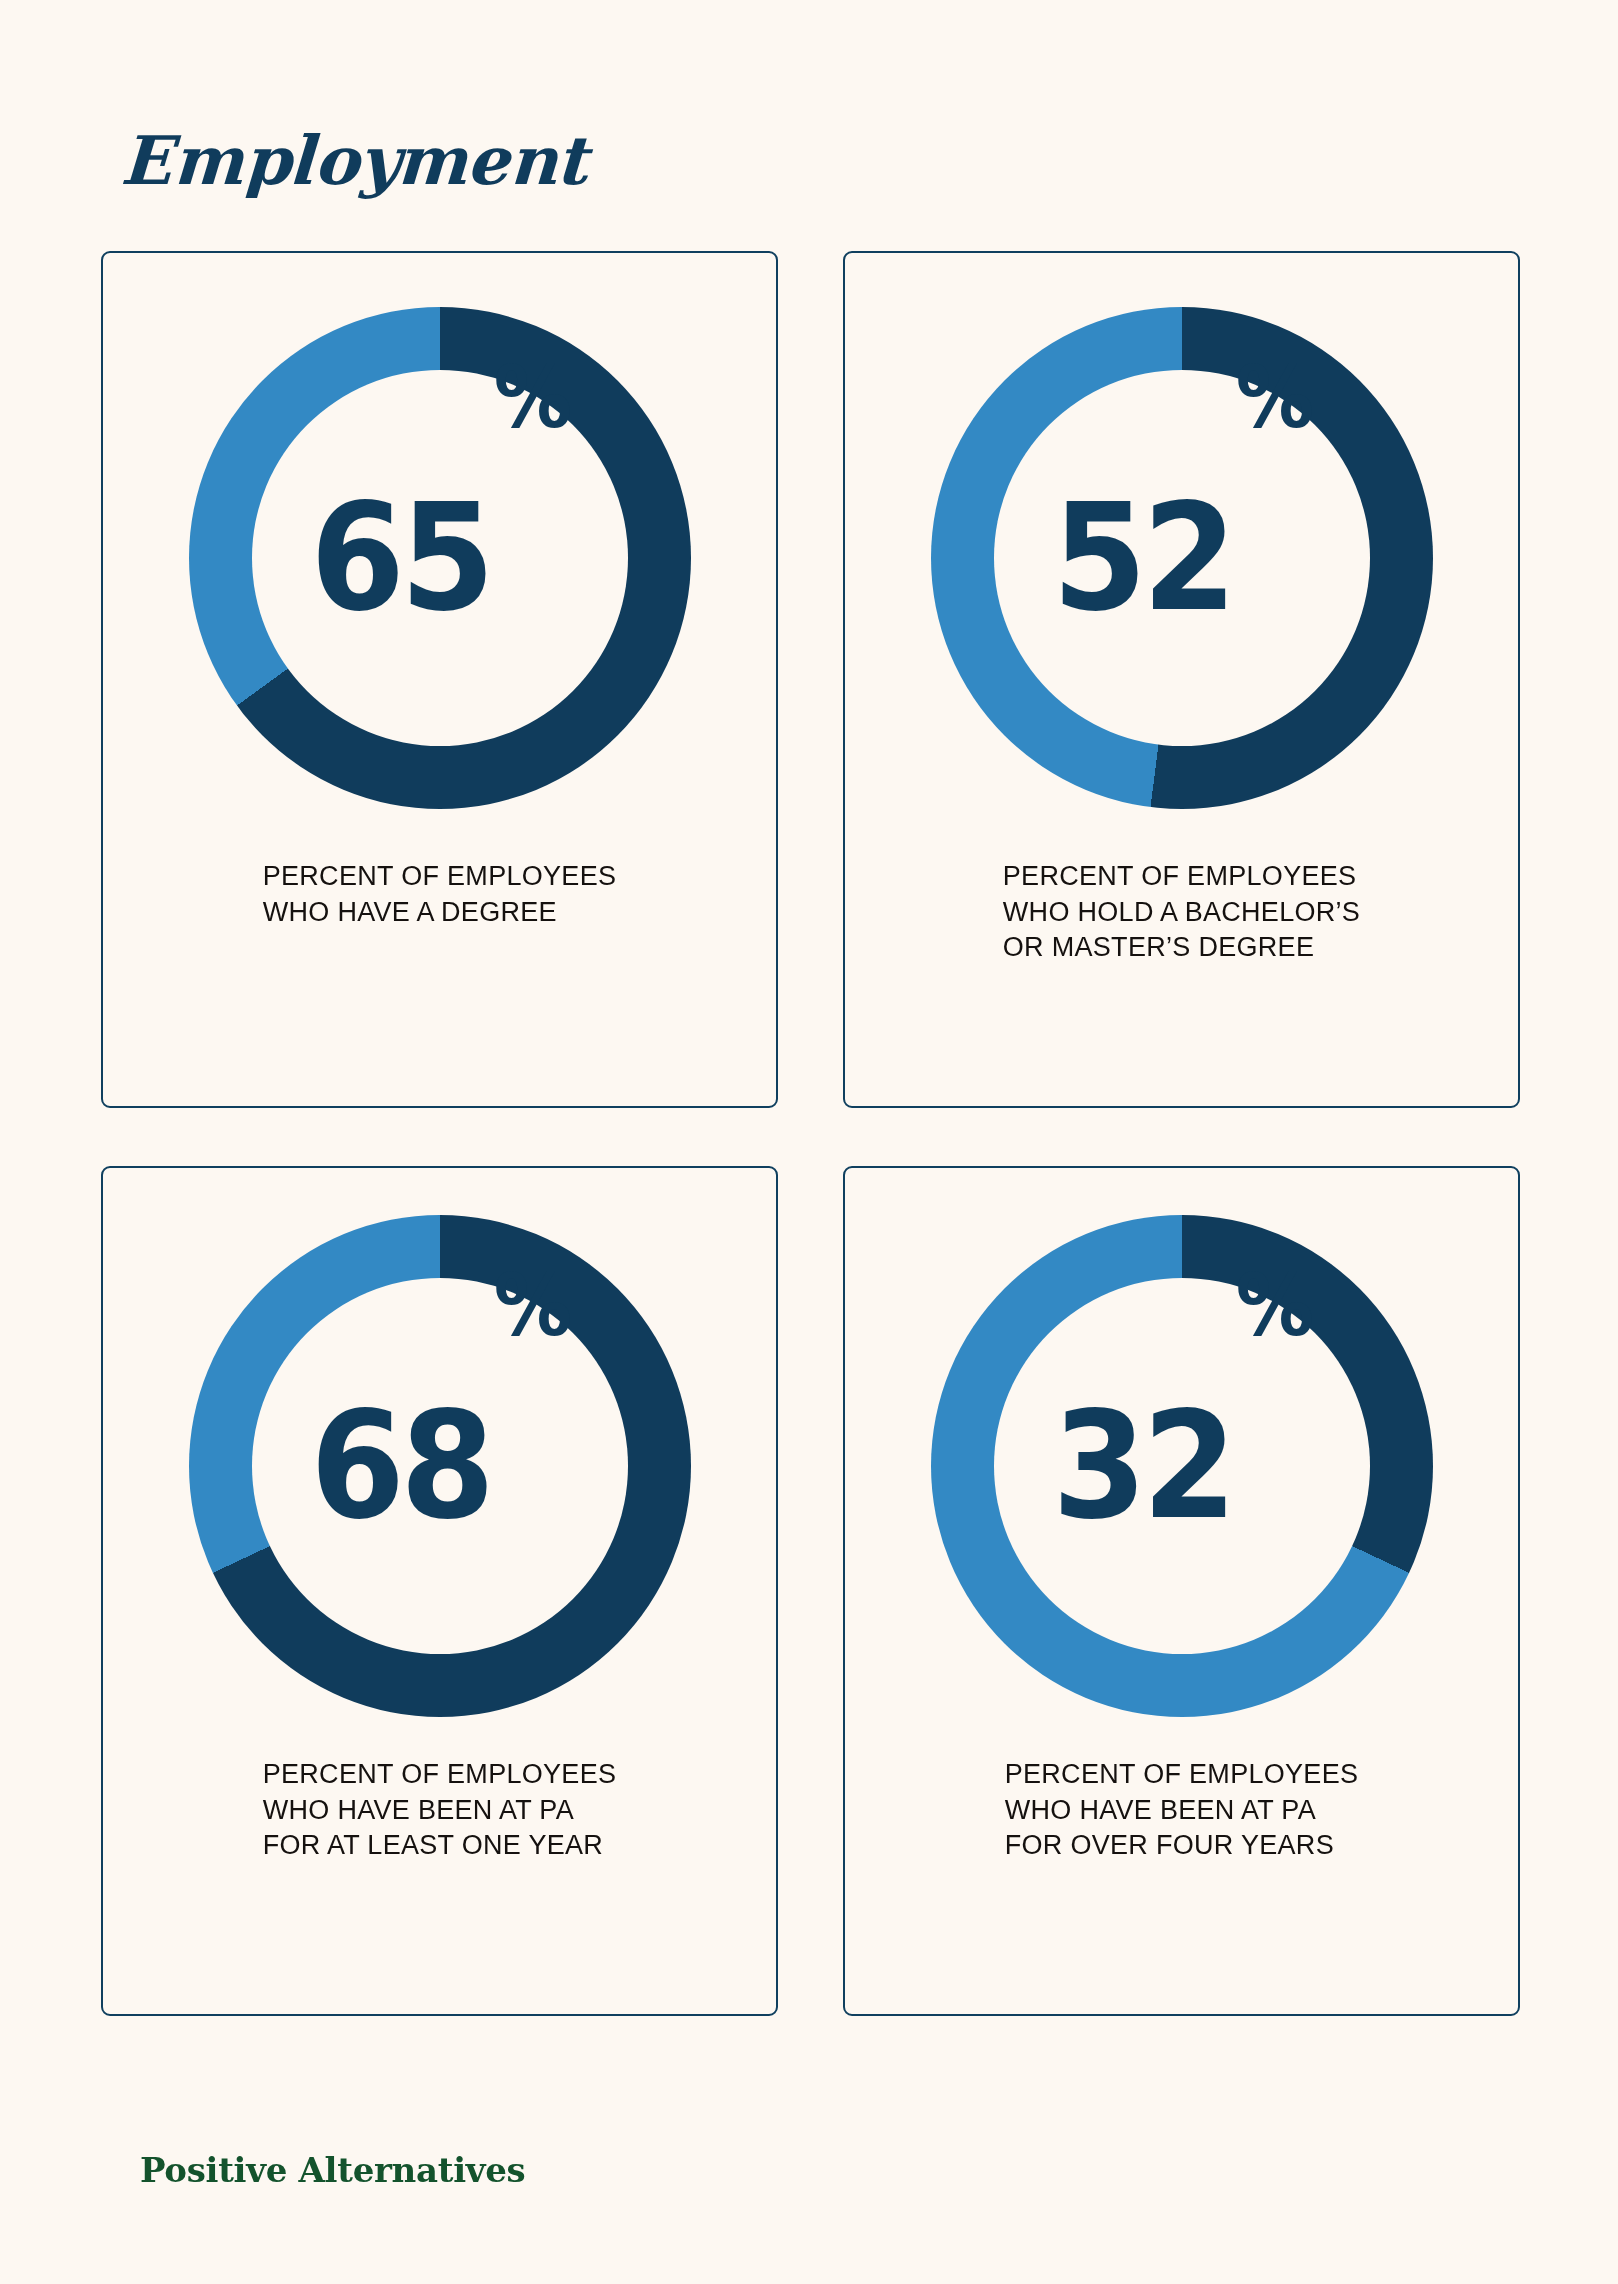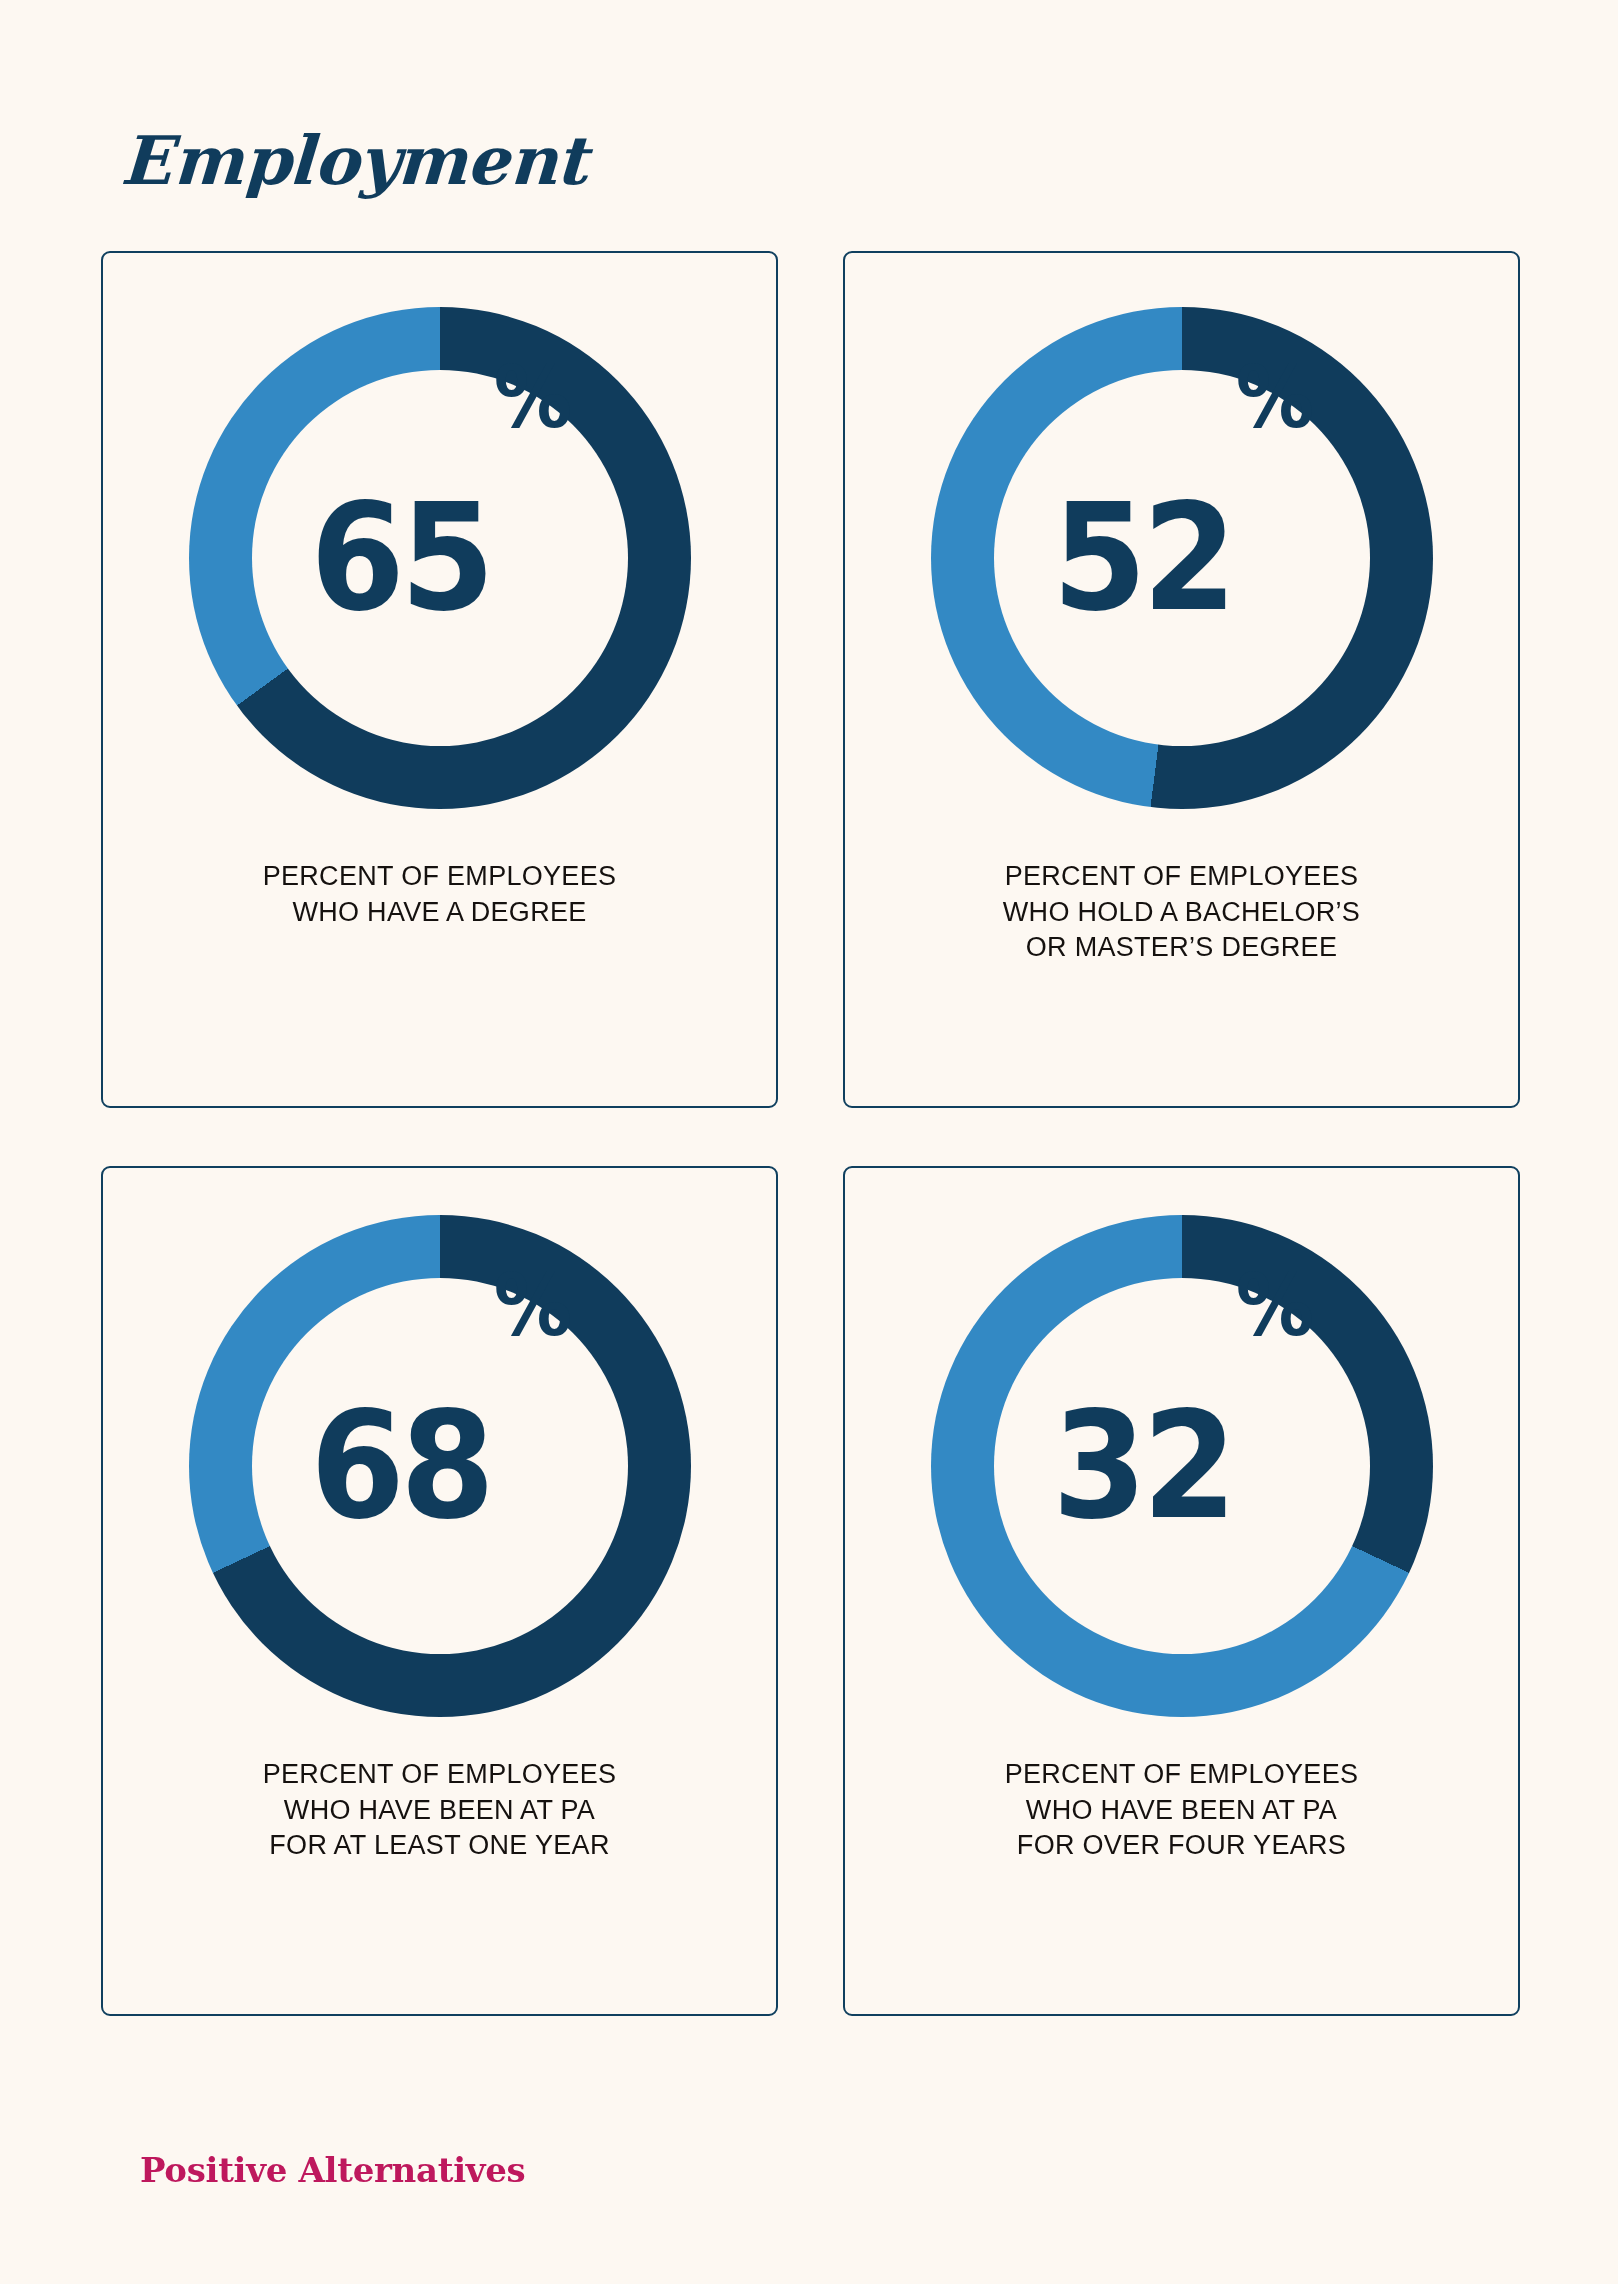--- a/index.html
+++ b/index.html
@@ -103,41 +103,40 @@
     letter-spacing: -2.6px;
     align-self: flex-start;
     margin-top: 48px;
     margin-left: 3.9px;
     transform: scaleX(1.0);
   }
 
   
   .caption {
     margin-top: 50px;
-    text-align: center;
     font-family: "Liberation Sans", sans-serif;
     font-size: 27px;
     line-height: 1.32;
     letter-spacing: 0.3px;
     color: #15110f;
     white-space: pre-line;
     font-weight: 400;
   }
   .card.bottom .caption { margin-top: 40px; }
 
   
   .footer-logo {
     position: absolute;
     left: 140px;
     top: 2150px;
     font-family: "DejaVu Serif", serif;
     font-weight: 700;
     font-size: 34px;
     letter-spacing: -0.3px;
-    color: #be185d;
+    color: #14532d;
   }
 </style>
 </head>
 <body>
 
 <div class="page">
 
   <div class="page-title">Employment</div>
 
   <div class="grid">

